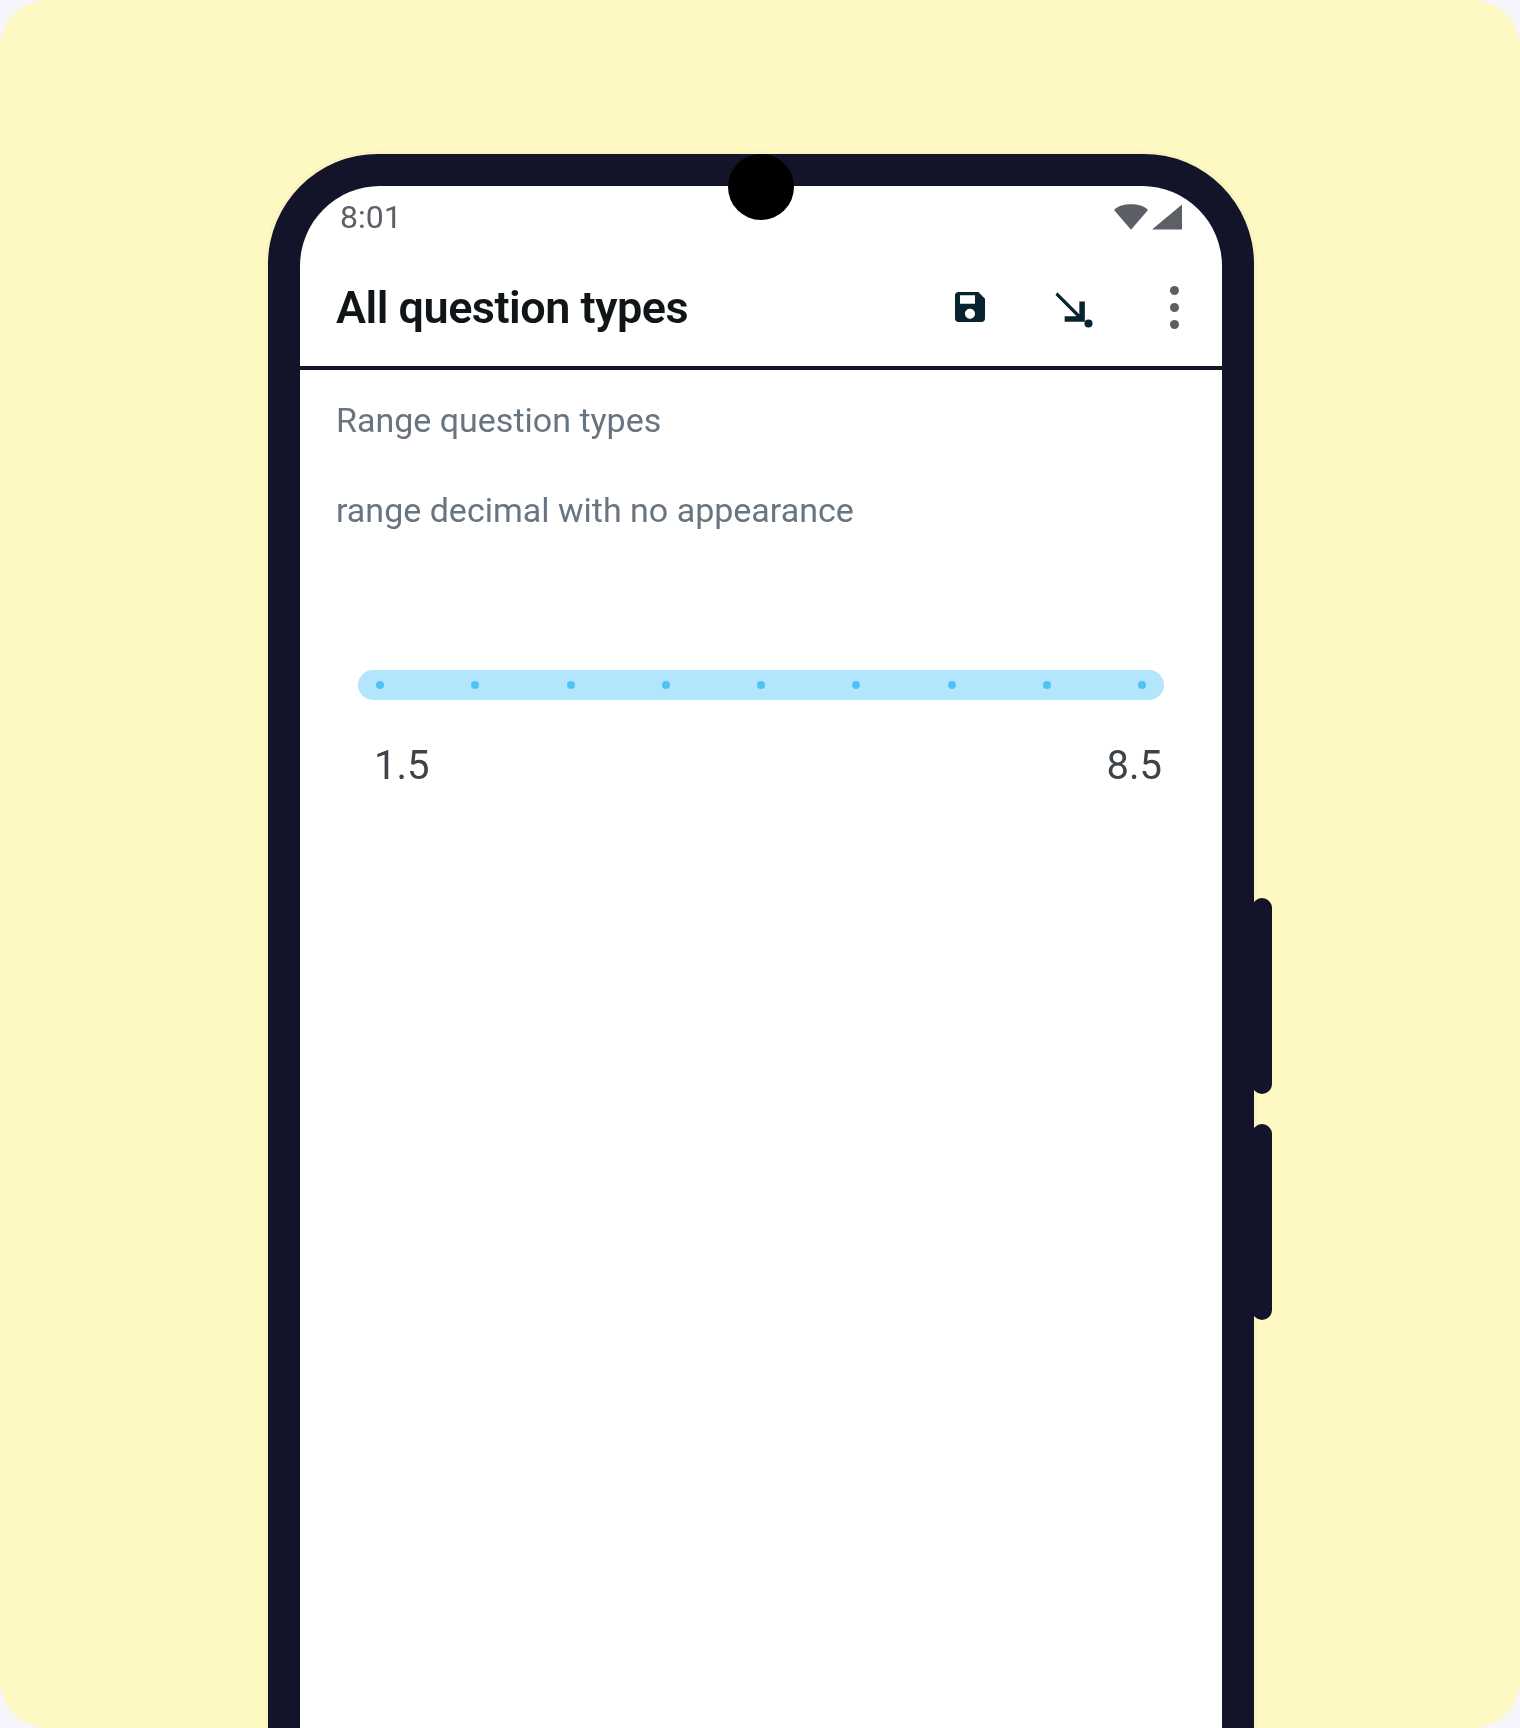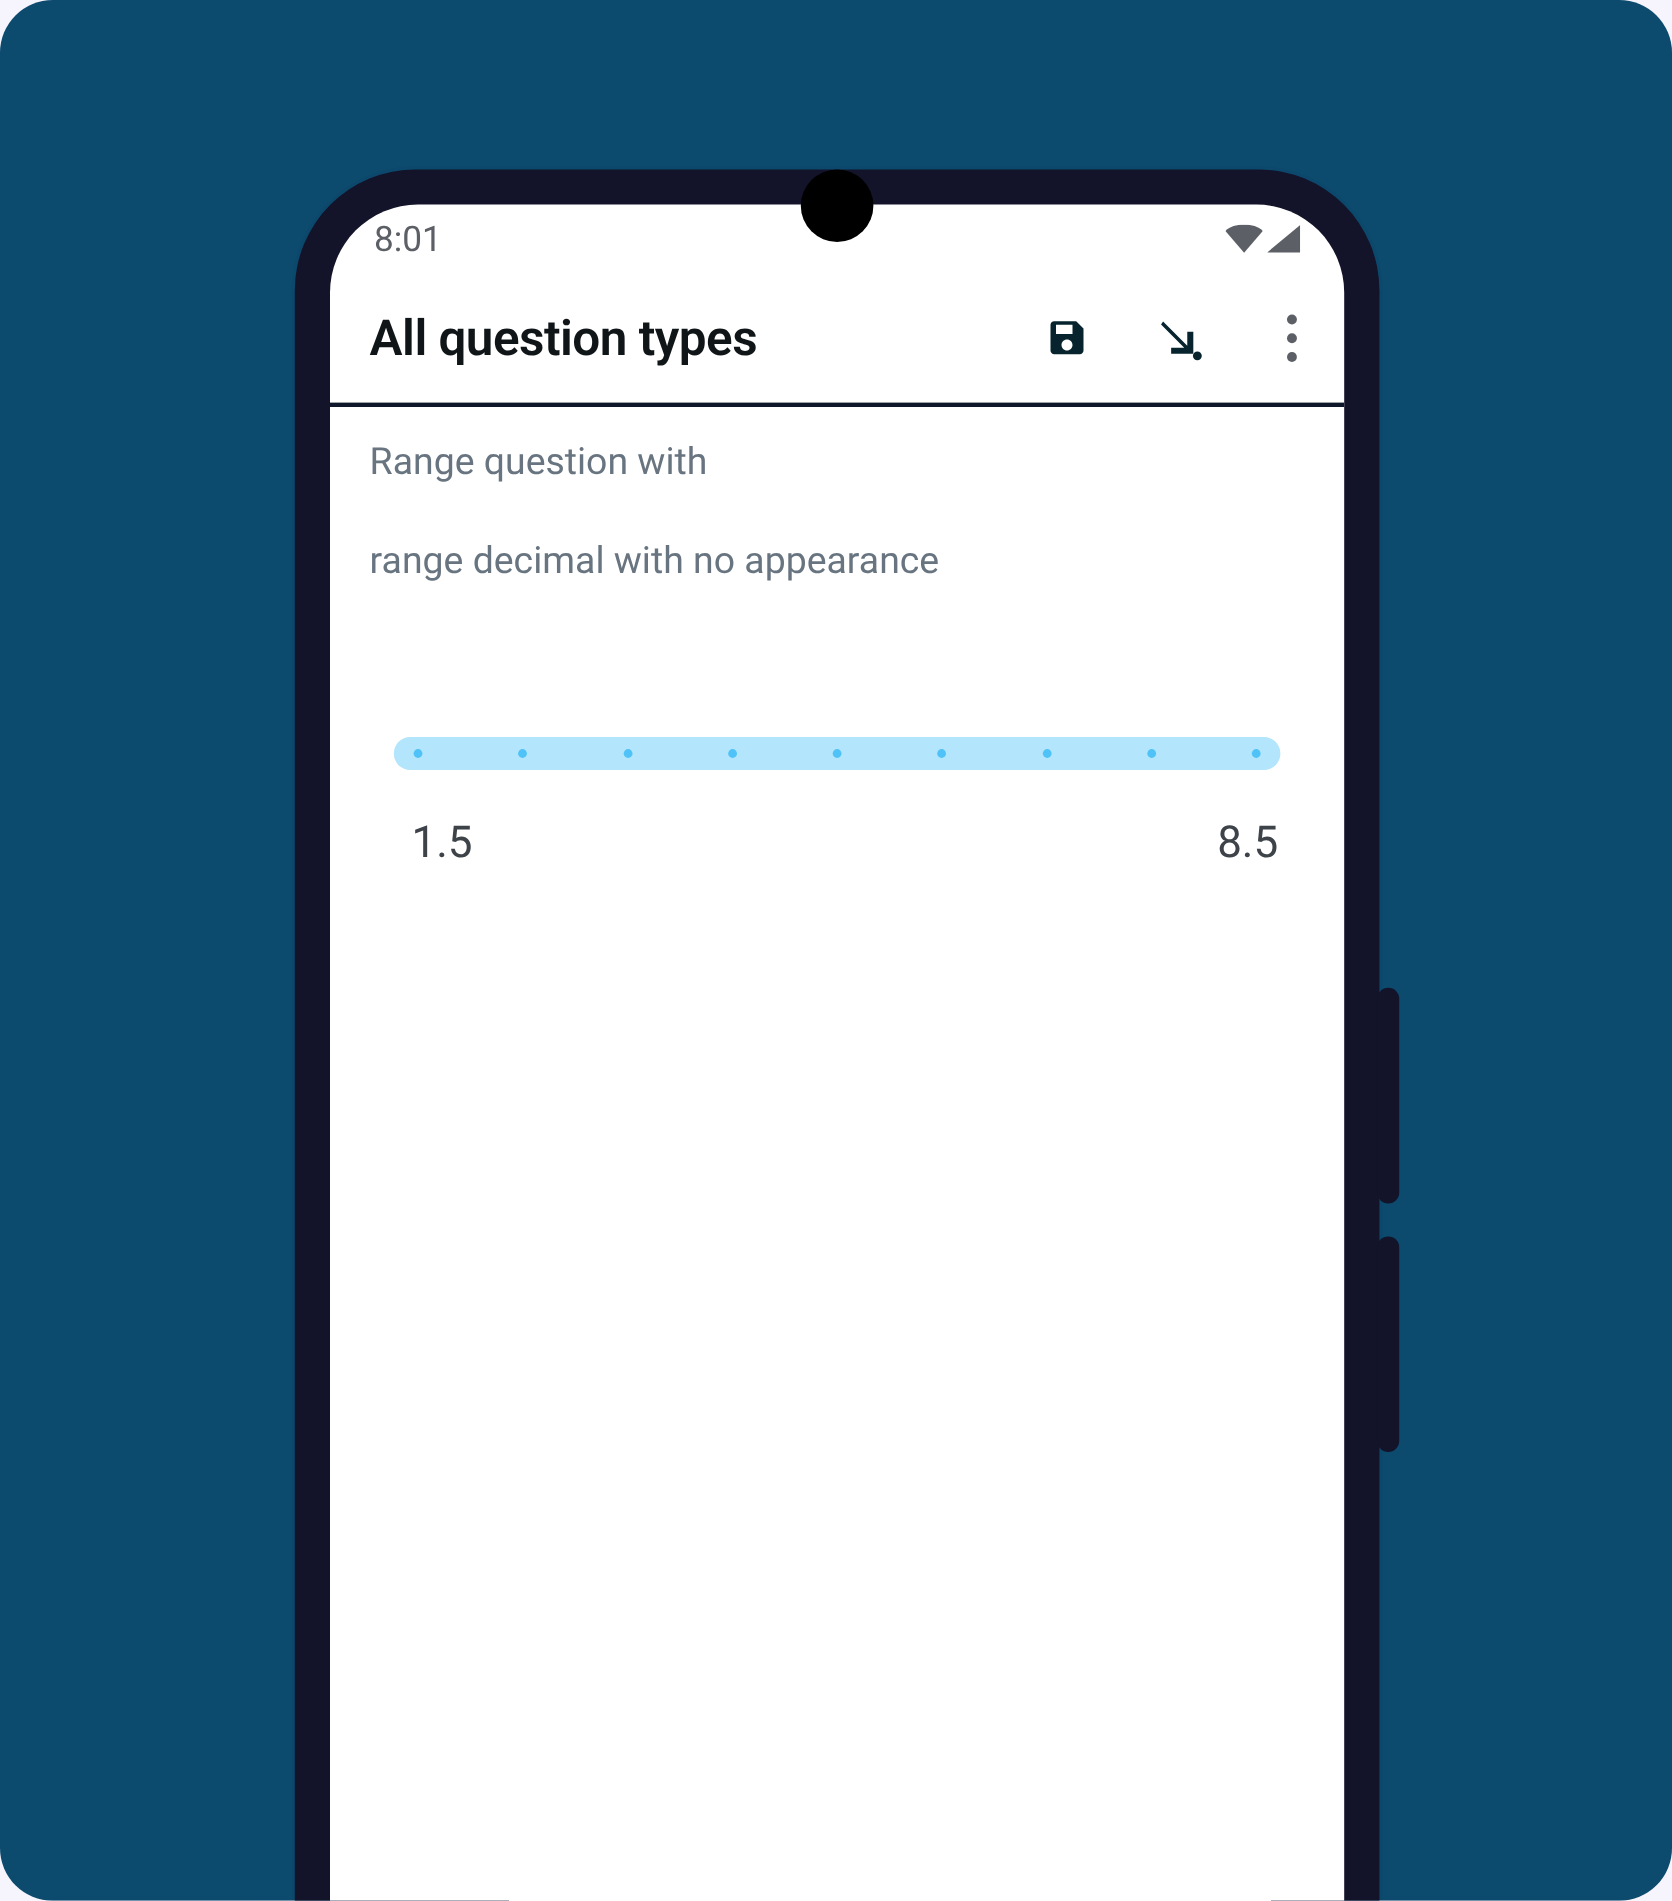--- a/index.html
+++ b/index.html
@@ -13,21 +13,21 @@
       width: 1520px;
       height: 1728px;
       display: flex;
       align-items: flex-start;
       justify-content: center;
       overflow: hidden;
     }
     .stage {
       width: 1520px;
       height: 1728px;
-      background: #0c4a6e;
+      background: #fef9c3;
       border-radius: 48px;
       position: relative;
       overflow: hidden;
     }
     .phone {
       position: absolute;
       left: 268px;
       top: 154px;
       width: 986px;
       height: 1900px;
@@ -231,21 +231,21 @@
           </div>
           <div class="action-btn overflow-dots">
             <span></span>
             <span></span>
             <span></span>
           </div>
         </div>
       </div>
 
       <div class="content">
-        <div class="section-label">Range question with</div>
+        <div class="section-label">Range question types</div>
         <div class="question-hint">range decimal with no appearance</div>
 
         <div class="slider-wrap">
           <div class="slider-track">
             <div class="slider-ticks" id="ticks">
                 <div class="tick"></div>
                 <div class="tick"></div>
                 <div class="tick"></div>
                 <div class="tick"></div>
                 <div class="tick"></div>

